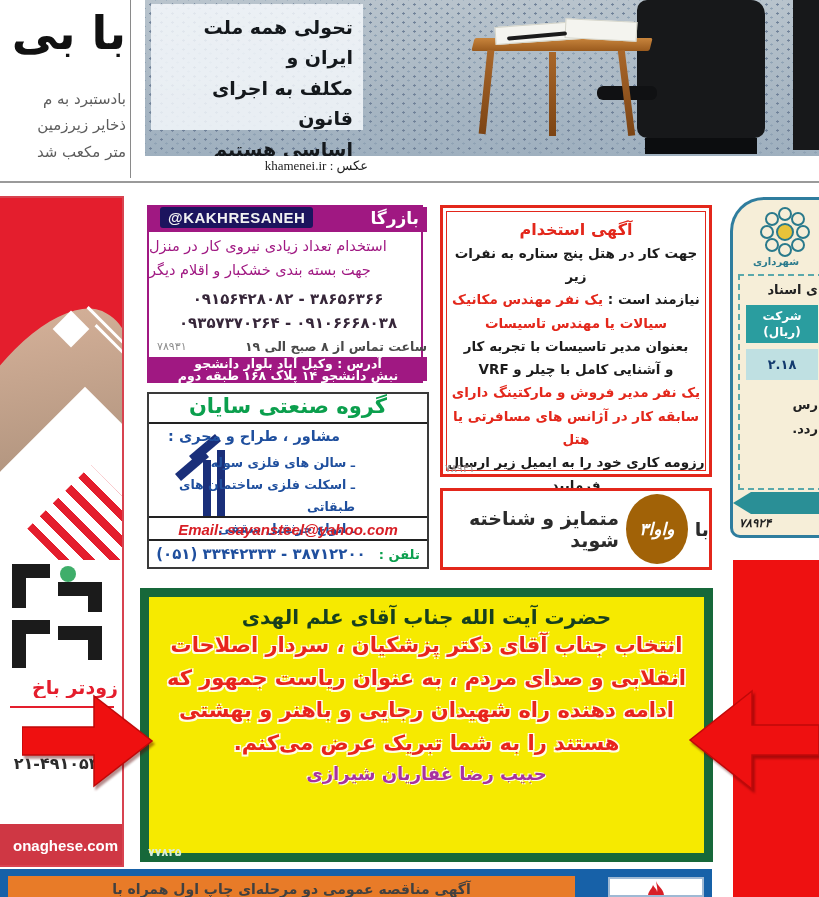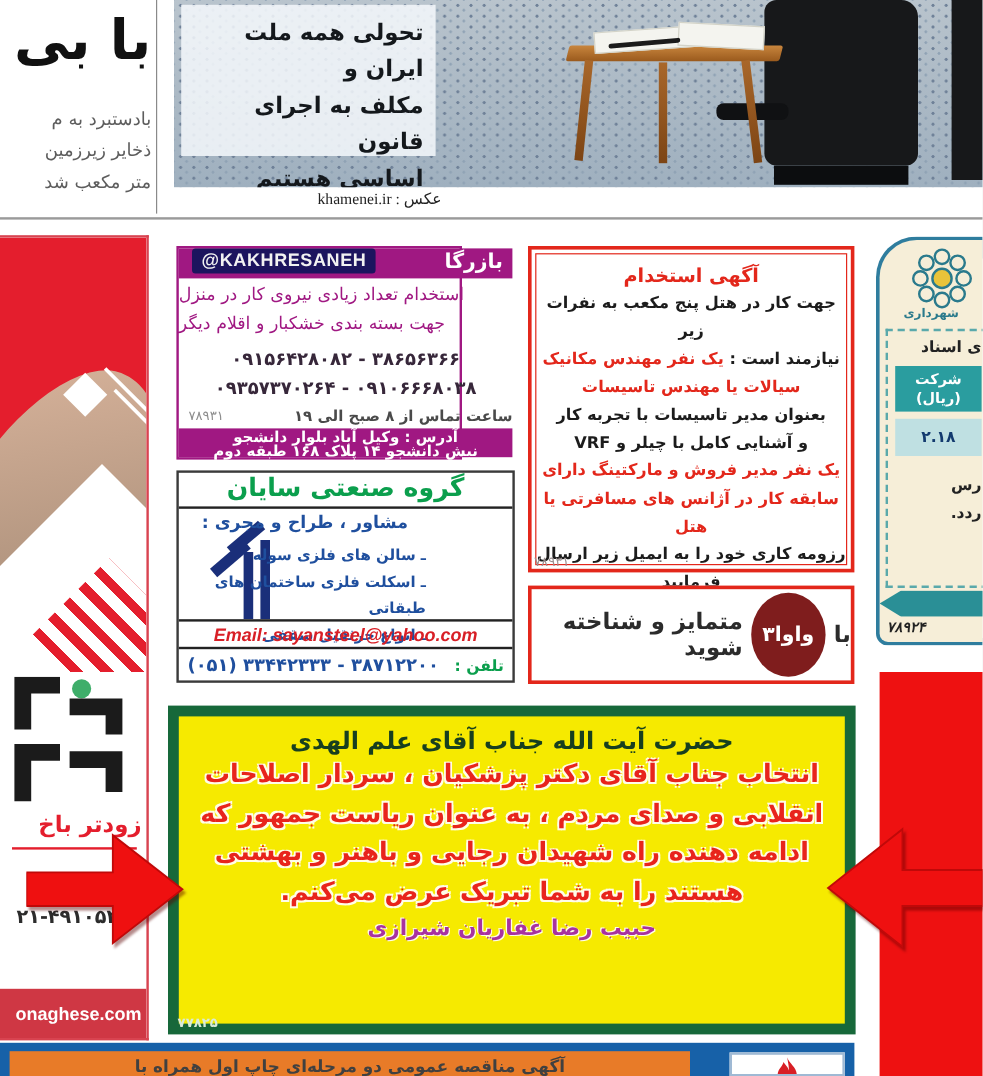--- a/index.html
+++ b/index.html
@@ -57,21 +57,21 @@
   .mon-logo{left:6px;top:366px;width:112px;height:104px;}
   .mon-promo{left:0;top:478px;width:118px;color:#e41e2d;font-size:19px;font-weight:bold;text-align:right;}
   .mon-underline{left:10px;top:508px;width:104px;height:2px;background:#e41e2d;}
   .mon-phone{left:0;top:556px;width:118px;color:#2c2c2c;font-size:16px;font-weight:bold;
       text-align:right;direction:ltr;}
   .mon-sitebar{left:0;top:626px;width:122px;height:44px;background:#cf3744;color:#fff;
       font-family:"Liberation Sans",sans-serif;font-weight:bold;font-size:15px;line-height:44px;
       text-align:right;padding-right:4px;box-sizing:border-box;}
 
   
-  .bazargani{left:147px;top:205px;width:238px;height:178px;border:2px solid #a01882;background:#fff;
+  .bazargani{left:147px;top:205px;width:276px;height:178px;border:2px solid #a01882;background:#fff;
       box-sizing:border-box;}
   .baz-header{left:0;top:0;width:278px;height:25px;background:#a01882;color:#fff;font-size:17px;
       font-weight:bold;text-align:right;padding:1px 8px 0 0;box-sizing:border-box;}
   .kakh-badge{left:10px;top:2px;background:#1c145e;color:#f2f2f2;border-radius:3px;
       font-family:"Liberation Sans",sans-serif;font-weight:bold;font-size:15px;padding:2px 8px;
       letter-spacing:.5px;}
   .baz-body{left:0;top:28px;width:278px;text-align:left;color:#a01882;font-weight:normal;
       font-size:14.5px;line-height:1.65;}
   .baz-phones{left:0;top:80px;width:278px;text-align:center;color:#37273a;font-weight:bold;
       font-size:15px;line-height:1.6;letter-spacing:1px;}
@@ -105,22 +105,22 @@
       line-height:1.72;}
   .red-t{color:#e3271b;}
   .hotel-title{font-size:16px;color:#e3271b;line-height:1.5;}
   .hotel-email{color:#1f5fae;font-family:"Liberation Sans",sans-serif;font-size:17px;}
   .hotel-code{left:2px;top:254px;color:#9b8f8f;font-size:11px;}
 
   
   .vava{left:440px;top:488px;width:272px;height:82px;border:3px solid #e3271b;background:#fff;
       box-sizing:border-box;display:flex;align-items:center;justify-content:center;direction:rtl;gap:7px;}
   .vava-text{color:#2b2b2b;font-weight:bold;font-size:19px;}
-  .vava-logo{width:72px;height:70px;background:#7f1d1d;border-radius:50%;color:#fff;display:flex;
-      align-items:center;justify-content:center;font-weight:bold;font-size:17px;}
+  .vava-logo{width:72px;height:70px;background:#a16207;border-radius:50%;color:#fff;display:flex;
+      align-items:center;justify-content:center;font-weight:bold;font-size:17px;font-style:italic;}
 
   
   .municipal{left:730px;top:197px;width:89px;height:341px;border:3px solid #2f7d9e;border-right:none;
       border-radius:34px 0 0 10px;background:#f6eed8;box-sizing:border-box;overflow:hidden;}
   .mun-logo{left:26px;top:6px;width:52px;height:52px;}
   .mun-script{left:0;top:56px;width:86px;text-align:center;color:#2a7a8c;font-size:10px;font-weight:bold;}
   .mun-box{left:5px;top:74px;width:86px;height:216px;border:2px dashed #5aa9ab;box-sizing:border-box;
       padding:6px 4px 0 0;text-align:right;}
   .mun-frag{color:#222;font-weight:bold;font-size:13px;padding-left:2px;}
   .mun-teal{background:#2a9d9f;color:#fff;font-weight:bold;font-size:12px;text-align:center;
@@ -250,21 +250,21 @@
     <div class="abs sayan-email">Email: sayansteel@yahoo.com</div>
     <div class="abs sayan-telrow rtl">
       <span class="sayan-tel-label">تلفن :</span>
       <span class="sayan-tel-nums">۳۸۷۱۲۲۰۰ - ۳۳۴۴۲۳۳۳ (۰۵۱)</span>
     </div>
   </div>
 
   <div class="abs hotel">
     <div class="abs hotel-inner rtl">
       <div class="hotel-title">آگهی استخدام</div>
-      <div>جهت کار در هتل پنج مکعب به نفرات زیر</div>
+      <div>جهت کار در هتل پنج ستاره به نفرات زیر</div>
       <div>
         <span>نیازمند است :</span>
         <span class="red-t">یک نفر مهندس مکانیک</span>
       </div>
       <div class="red-t">سیالات یا مهندس تاسیسات</div>
       <div>بعنوان مدیر تاسیسات با تجربه کار</div>
       <div>و آشنایی کامل با چیلر و VRF</div>
       <div class="red-t">یک نفر مدیر فروش و مارکتینگ دارای</div>
       <div class="red-t">سابقه کار در آژانس های مسافرتی یا هتل</div>
       <div>رزومه کاری خود را به ایمیل زیر ارسال فرمایید</div>

